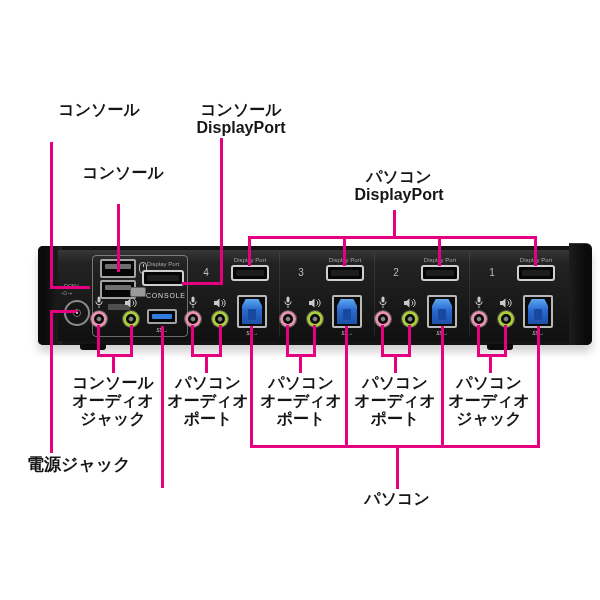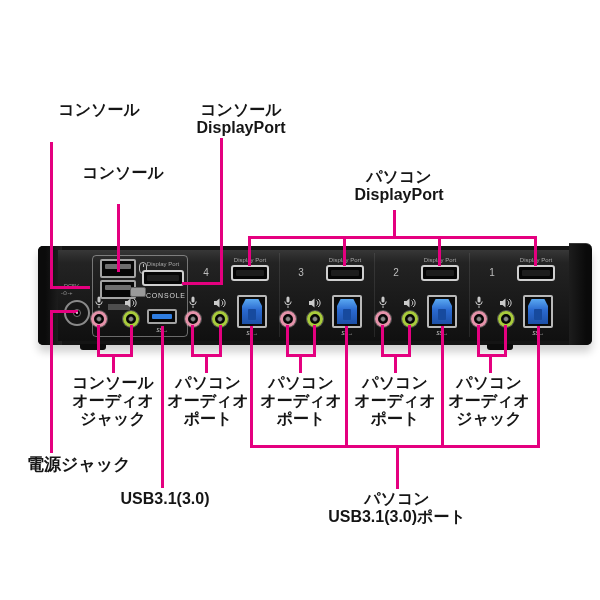--- a/index.html
+++ b/index.html
@@ -267,20 +267,18 @@
   </div>
   <div class="lbl" style="left:489px;top:374px">
     <span>パソコン</span>
     <span>オーディオ</span>
     <span>ジャック</span>
   </div>
   <div class="lbl lbl-left" style="left:27px;top:456px;font-size:17px">
     <span>電源ジャック</span>
   </div>
   <div class="lbl" style="left:165px;top:490px">
-    <span>USB3.1(3.0)</span>
   </div>
   <div class="lbl" style="left:397px;top:490px">
     <span>パソコン</span>
-    <span>USB3.1(3.0)ポート</span>
   </div>
 
 </div>
 
 </body></html>

